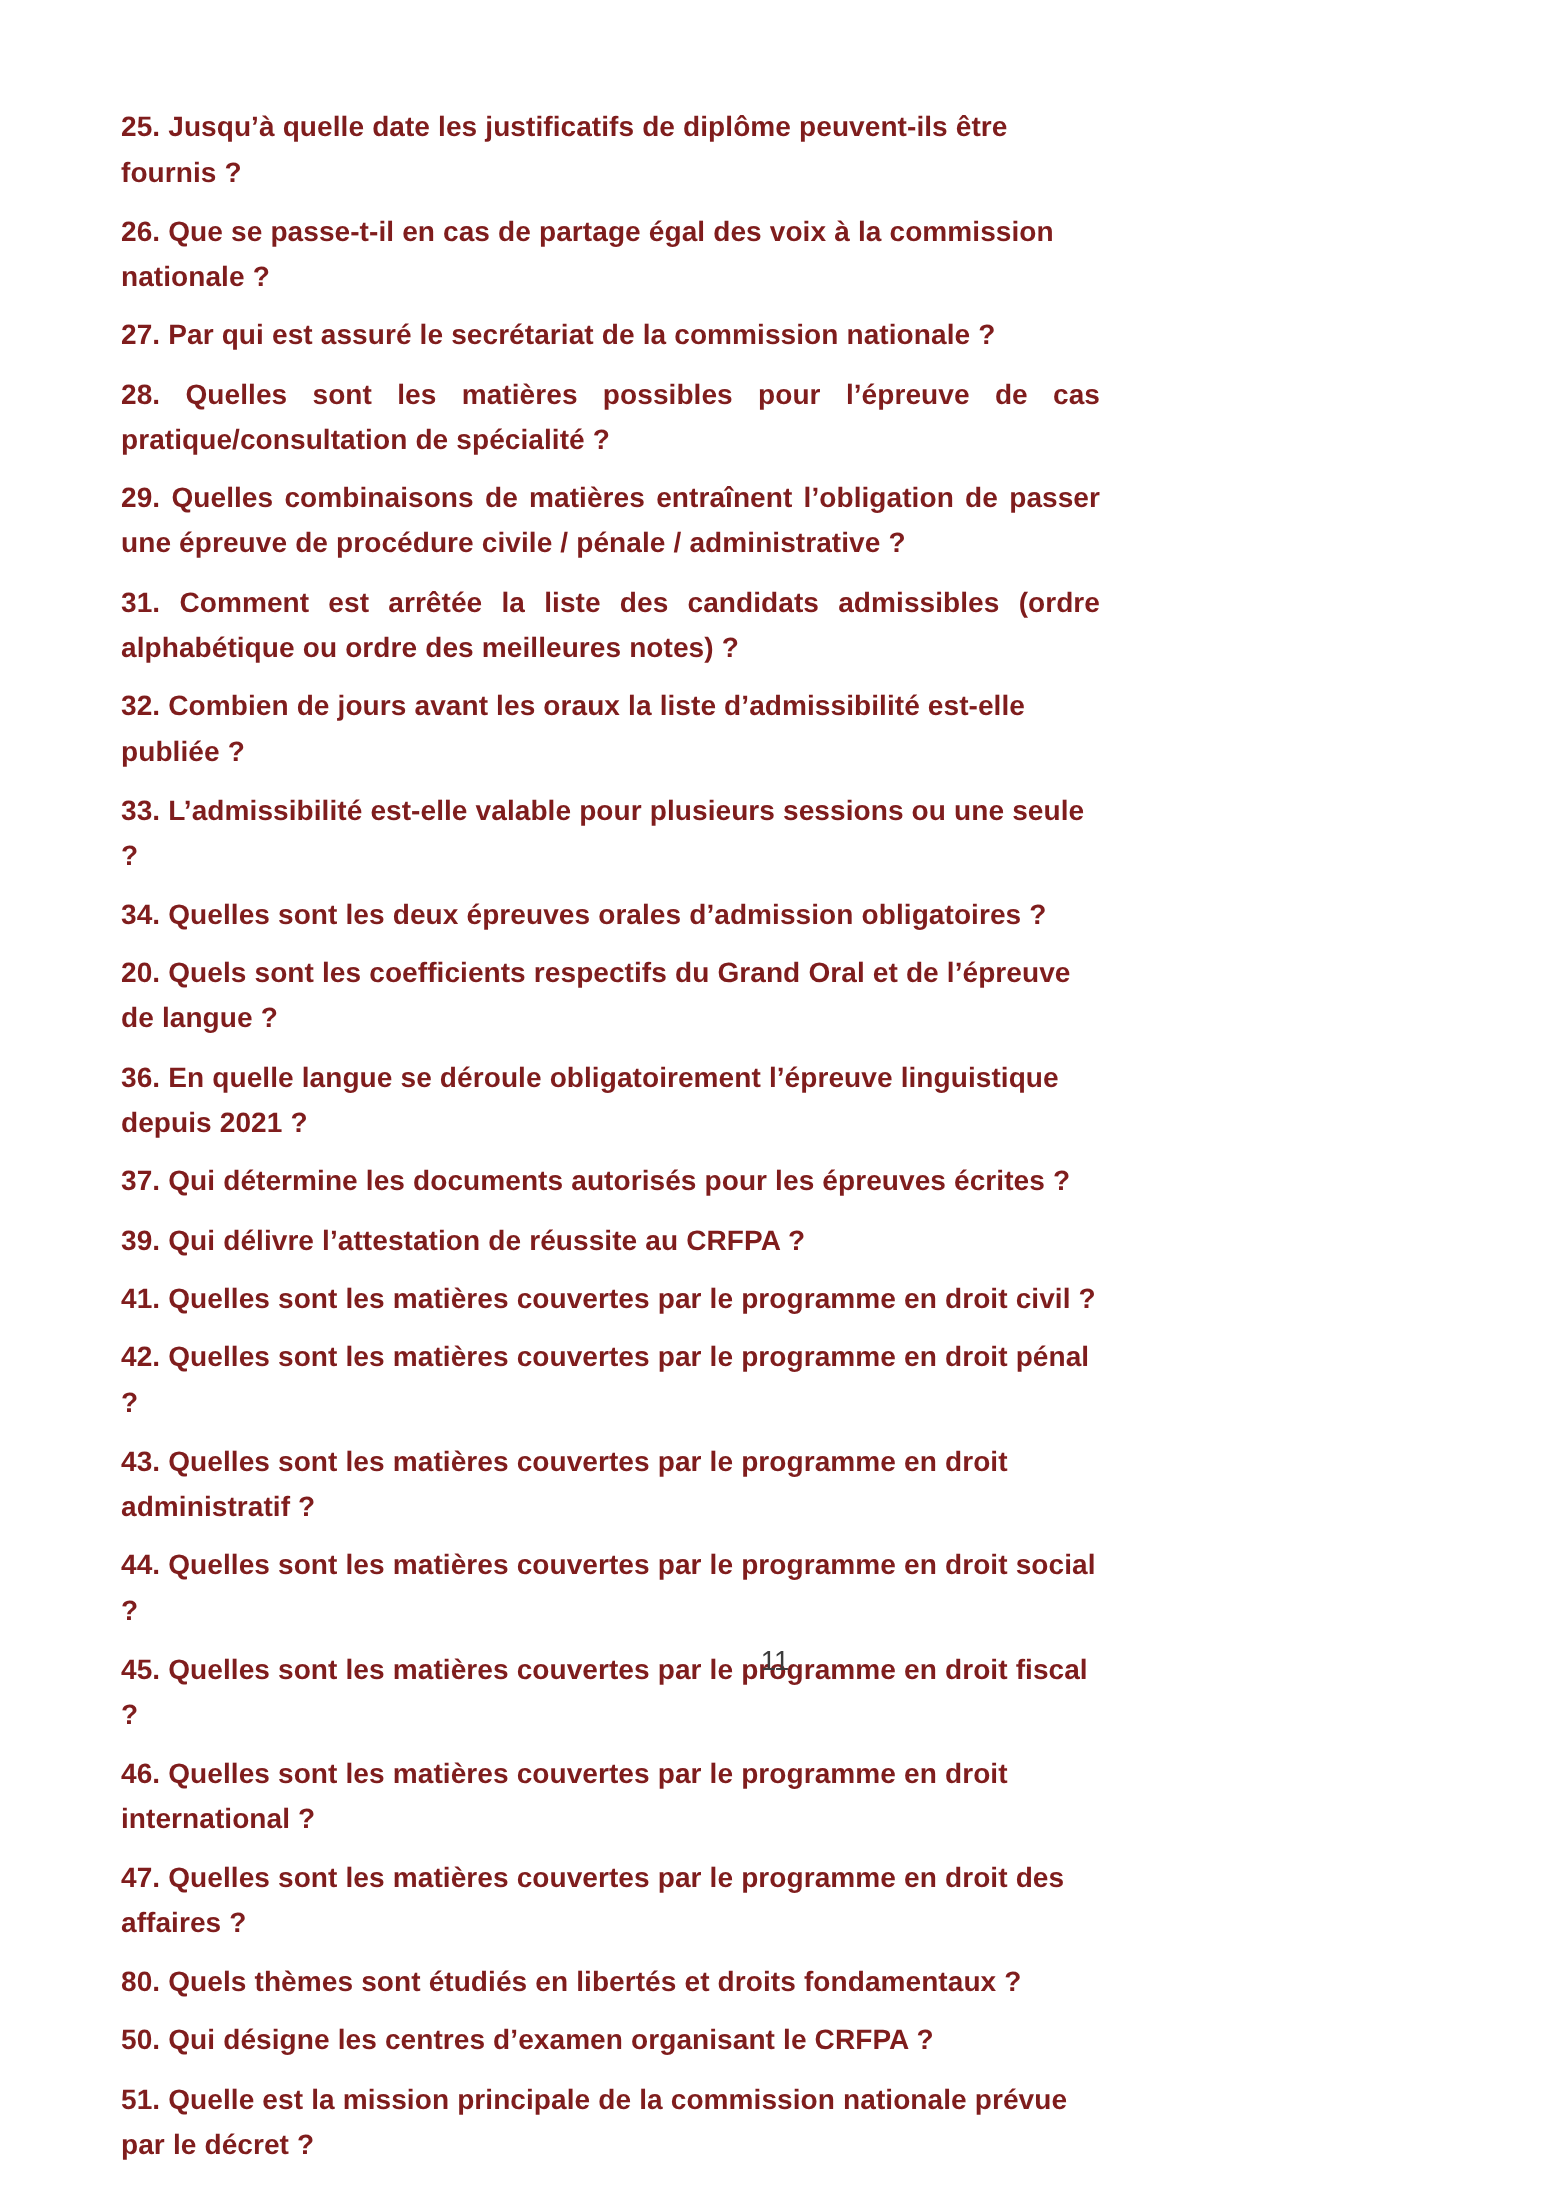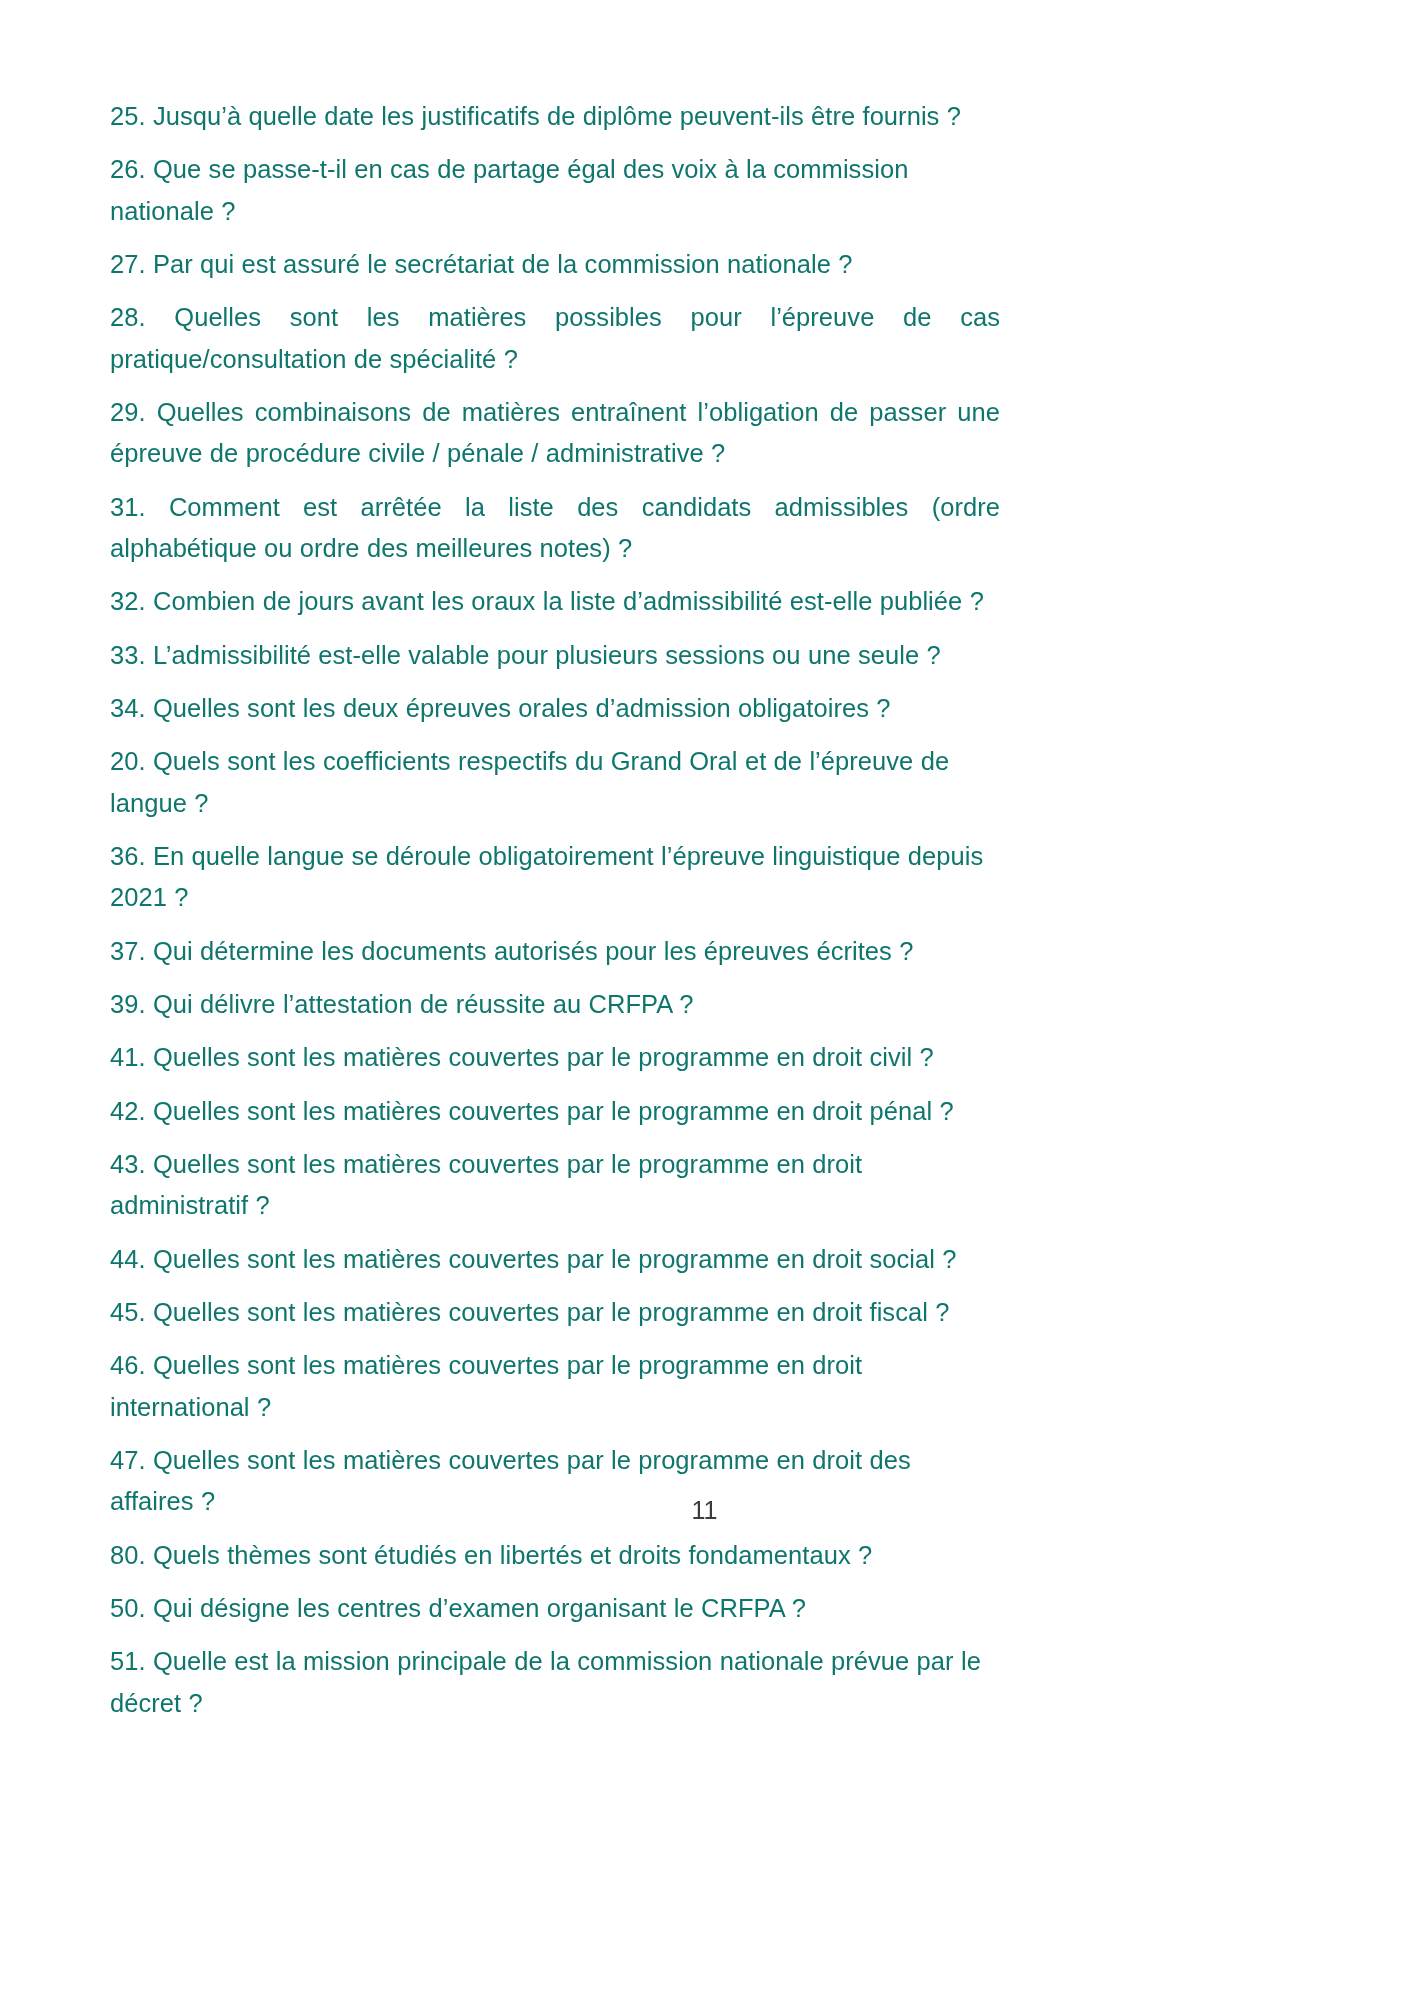--- a/index.html
+++ b/index.html
@@ -25,23 +25,24 @@
     left: 110px;
     top: 96px;
     width: 890px;
   }
   .q {
     font-size: 25.5px;
     line-height: 41.2px;
     text-align: justify;
     text-justify: inter-word;
     margin: 0 0 12.2px 0;
-    color: #0f766e;
+    color: #7f1d1d;
     letter-spacing: 0.05px;
     word-spacing: 0.2px;
+    font-weight: bold;
     -webkit-font-smoothing: antialiased;
   }
   
   .q.single {
     text-align: left;
   }
   .page-number {
     position: absolute;
     left: 0;
     right: 0;

